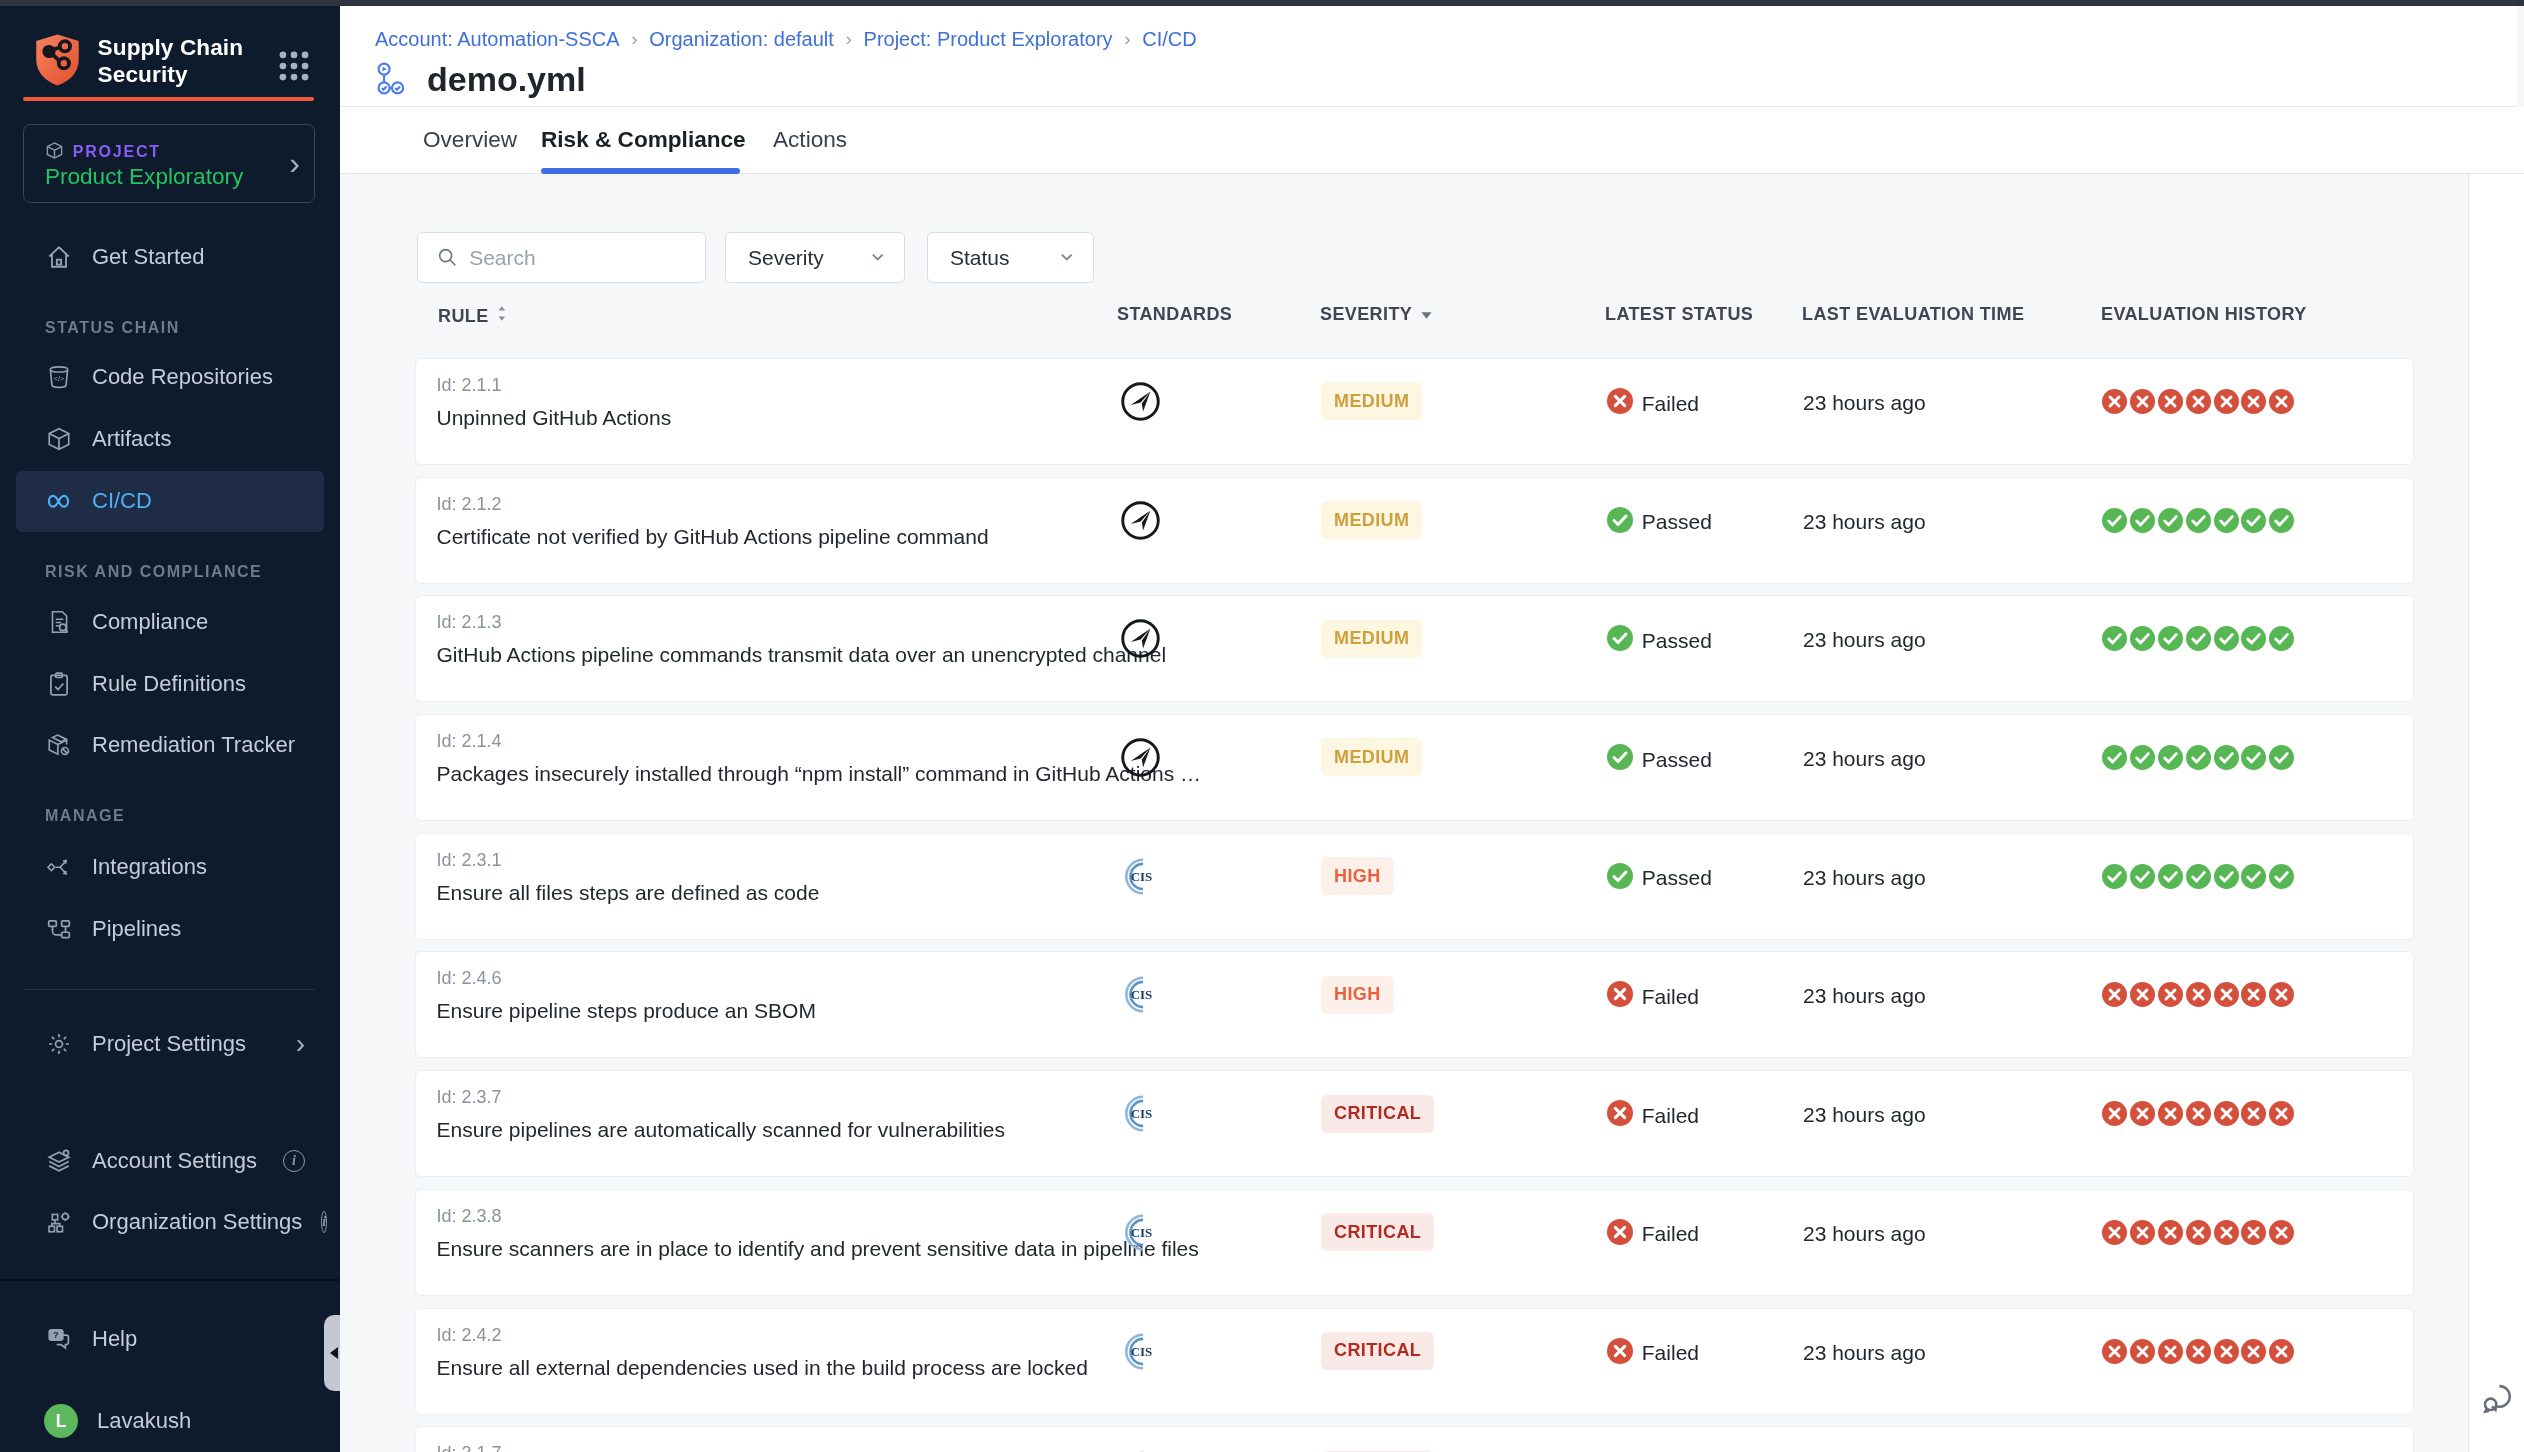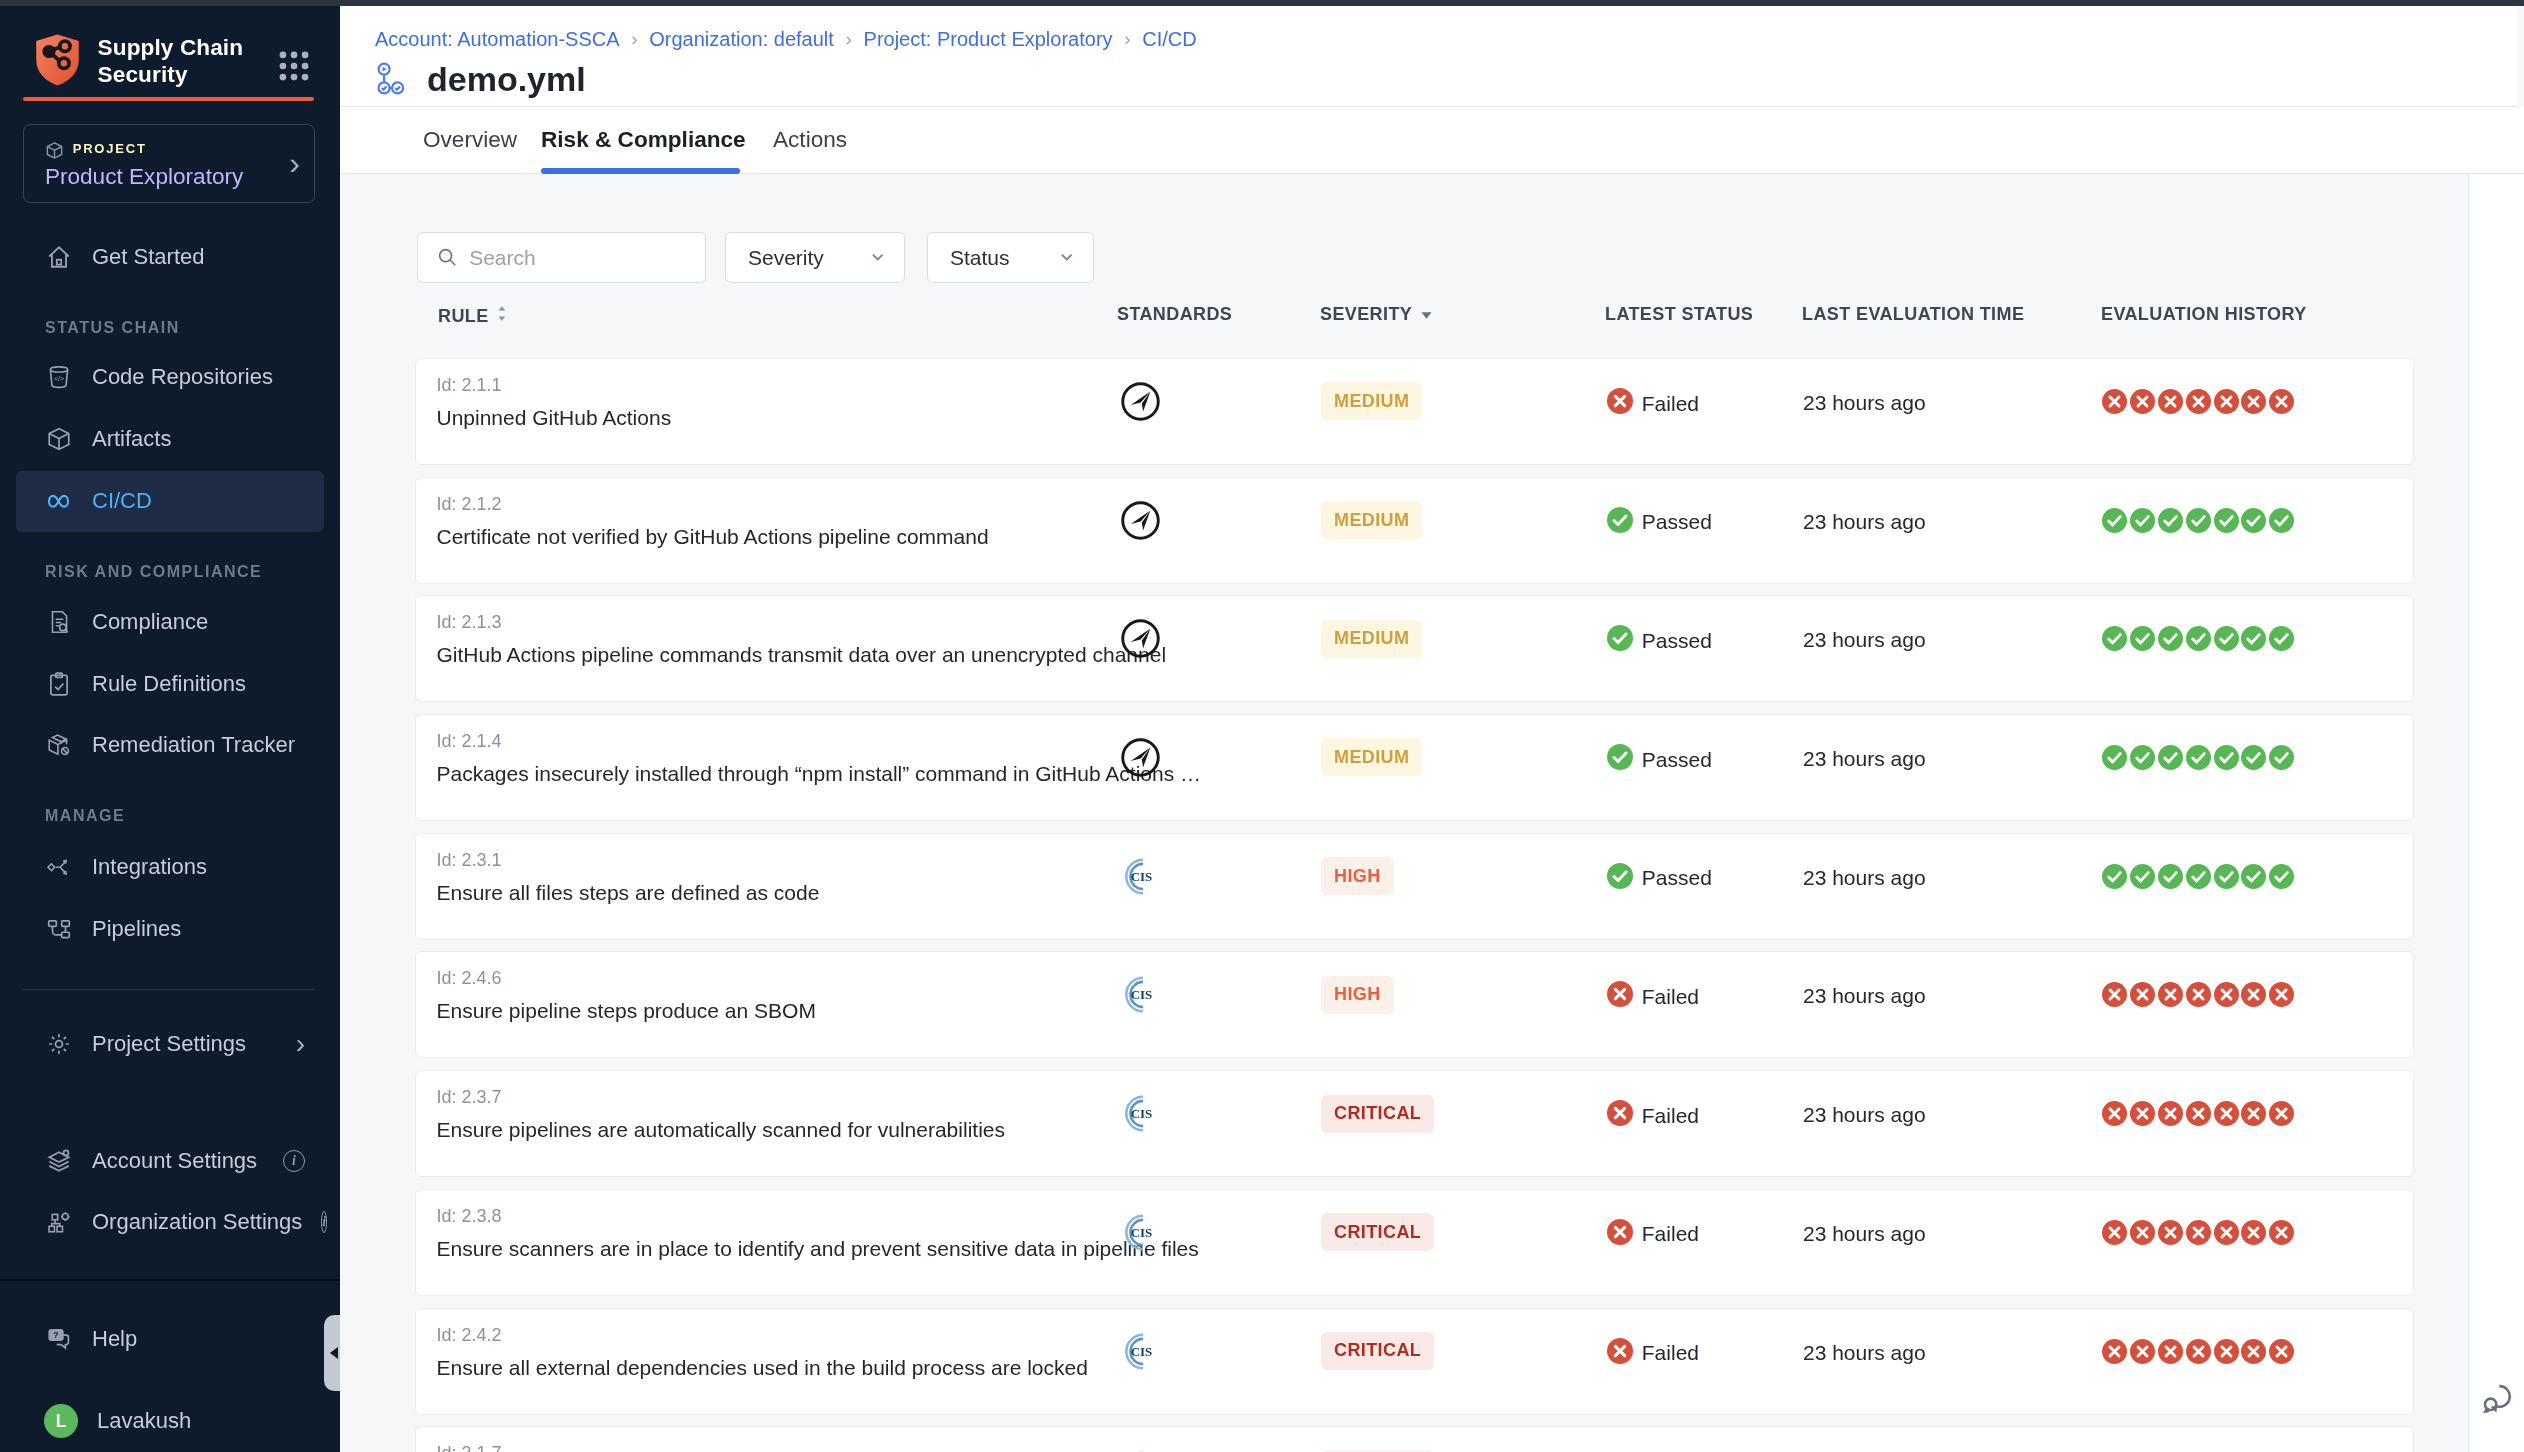--- a/index.html
+++ b/index.html
@@ -10,22 +10,22 @@
   .top-strip { position:absolute; left:0; top:0; width:2525px; height:5.8px; background:#2e3440; }
 
   
   .sidebar { position:absolute; left:0; top:5.8px; width:340px; height:1447px; background:#0d1b2d; color:#c6cdd8; }
   .brand { position:absolute; left:32px; top:26px; display:flex; align-items:center; gap:14.6px; }
   .brand-title { color:#fff; font-size:22.6px; font-weight:bold; line-height:27px; letter-spacing:0.1px; }
   .grid-icon { position:absolute; left:275px; top:41px; }
   .brand-rule { position:absolute; left:23.4px; top:91px; width:291px; height:4.4px; background:#f2593a; border-radius:2.2px; }
 
   .project-card { position:absolute; left:23.4px; top:118px; width:292px; height:79px; border:1.5px solid #3a465c; border-radius:7.3px; cursor:pointer; }
-  .project-eyebrow { position:absolute; left:20.5px; top:16px; display:flex; align-items:flex-start; gap:8.8px; color:#fef9c3; font-size:13px; font-weight:bold; letter-spacing:1.8px; }
-  .project-name { position:absolute; left:20.5px; top:39px; color:#c4b5fd; font-size:22.6px; }
+  .project-eyebrow { position:absolute; left:20.5px; top:16px; display:flex; align-items:center; gap:8.8px; color:#8b5cf6; font-size:16px; font-weight:bold; letter-spacing:1.8px; }
+  .project-name { position:absolute; left:20.5px; top:39px; color:#22c55e; font-size:22.6px; }
   .project-chevron { position:absolute; right:14.6px; top:22px; color:#aab1bf; font-size:32px; line-height:32px; }
 
   .nav-item { position:absolute; left:16px; width:308px; height:61px; display:flex; align-items:center; padding-left:28px; gap:19px; border-radius:5.8px; cursor:pointer; }
   .nav-icon { width:29px; height:29px; display:flex; align-items:center; justify-content:center; flex:0 0 29px; color:#97a0b0; }
   .nav-label { font-size:22px; color:#c6cdd8; white-space:nowrap; }
   .nav-item.active { background:#1e2d45; }
   .nav-item.active .nav-label { color:#4fb0f8; }
   .nav-section { position:absolute; left:45px; color:#6f7a8d; font-size:16px; letter-spacing:1.5px; font-weight:bold; }
   .nav-divider { position:absolute; left:23.4px; width:291px; height:0.7px; background:#2a3547; }
   .nav-end { margin-left:auto; margin-right:19px; color:#aab1bf; }

